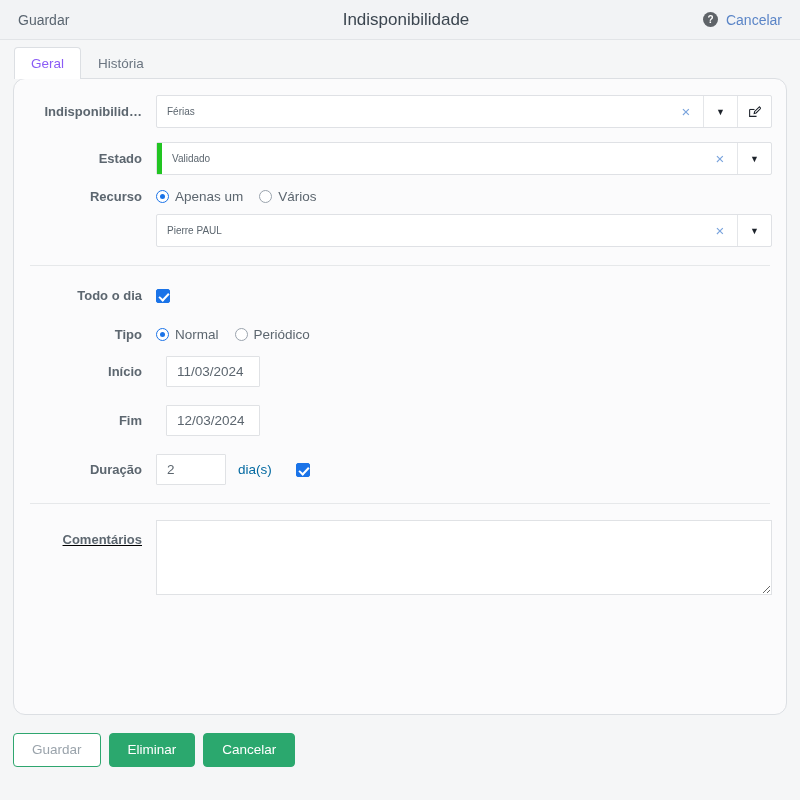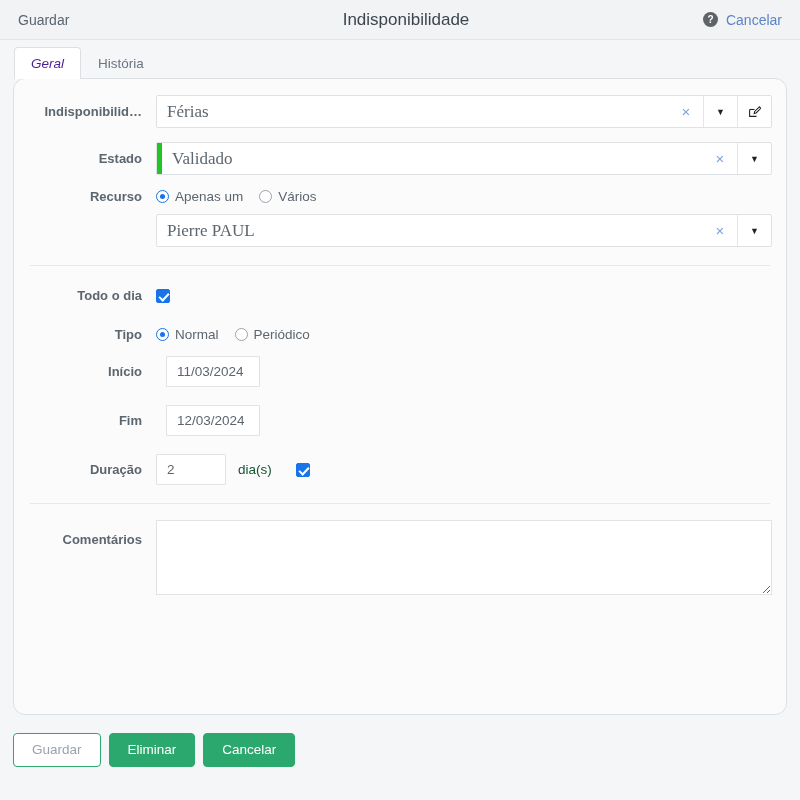--- a/index.html
+++ b/index.html
@@ -53,22 +53,21 @@
     cursor: pointer;
     border: 1px solid transparent;
     border-bottom: none;
     border-radius: 4px 4px 0 0;
     position: relative; top: 1px;
     background: transparent;
   }
   .tab.active {
     background: #ffffff;
     border-color: #dcdfe3;
-    color: #4c1d95;
-    font-style: italic;
+    color: #8b5cf6;
   }
 
   
   .card {
     margin: 0 13px;
     background: #fbfbfc;
     border: 1px solid #dcdfe3;
     border-radius: 12px;
     padding: 16px 14px 14px 14px;
     height: 637px;
@@ -91,44 +90,44 @@
     border: 1px solid #dfe1e5;
     background: #ffffff;
     height: 33px;
     border-radius: 2px;
   }
   .field .accent {
     width: 5px; background: #22c522; flex: 0 0 5px;
   }
   .field input.text {
     flex: 1; border: none; outline: none;
-    font-size: 17px; color: #5c666f;
+    font-size: 10px; color: #5c666f;
     padding: 0 10px; background: transparent;
-    font-family: Liberation Serif, serif;
+    font-family: Liberation Sans, sans-serif;
   }
   .btn-clear, .btn-caret, .btn-edit {
     width: 34px; display: flex; align-items: center; justify-content: center;
     cursor: pointer; background: transparent;
   }
   .btn-clear { color: #79a3dd; font-size: 15px; }
   .btn-caret { color: #1d232b; font-size: 9px; border-left: 1px solid #e4e6e9; }
   .btn-edit { color: #1d232b; font-size: 13px; border-left: 1px solid #e4e6e9; }
 
   .input-sm {
     border: 1px solid #e0e2e5; background: #fff;
     height: 31px; width: 94px;
     font-size: 13.5px; color: #5c666f;
     padding: 0 10px; outline: none;
     font-family: "Liberation Sans", sans-serif;
     border-radius: 1px;
   }
   .input-date { width: 94px; margin-left: 10px; }
   .input-dur { width: 70px; }
 
-  .unit { font-size: 13.5px; color: #14532d; margin-left: 12px; }
+  .unit { font-size: 13.5px; color: #0369a1; margin-left: 12px; }
 
   
   .radio-group { display: flex; align-items: flex-end; gap: 16px; }
   .radio-opt { display: flex; align-items: center; gap: 6px; cursor: pointer; }
   .radio {
     width: 13px; height: 13px; border-radius: 50%;
     border: 1.5px solid #9aa3ad; background: #fff;
     display: inline-block; position: relative; flex: 0 0 13px;
   }
   .radio.checked { border-color: #1a73e8; }
@@ -287,21 +286,21 @@
 
     <div class="row">
       <div class="label">Duração</div>
       <input class="input-sm input-dur" value="2" style="">
       <span class="unit">dia(s)</span>
       <span class="checkbox" style="margin-left:24px;"></span>
     </div>
 
     <div class="divider"></div>
 
-    <div class="row" style="align-items:flex-start;margin-bottom:5px;">
+    <div class="row" style="align-items:flex-start;margin-bottom:5px;text-decoration:underline;">
       <div class="label top">Comentários</div>
       <textarea class="textarea" placeholder="" style=""></textarea>
     </div>
 
   </div>
 
   <div class="footer">
     <button class="btn btn-outline">Guardar</button>
     <button class="btn btn-solid">Eliminar</button>
     <button class="btn btn-solid">Cancelar</button>

